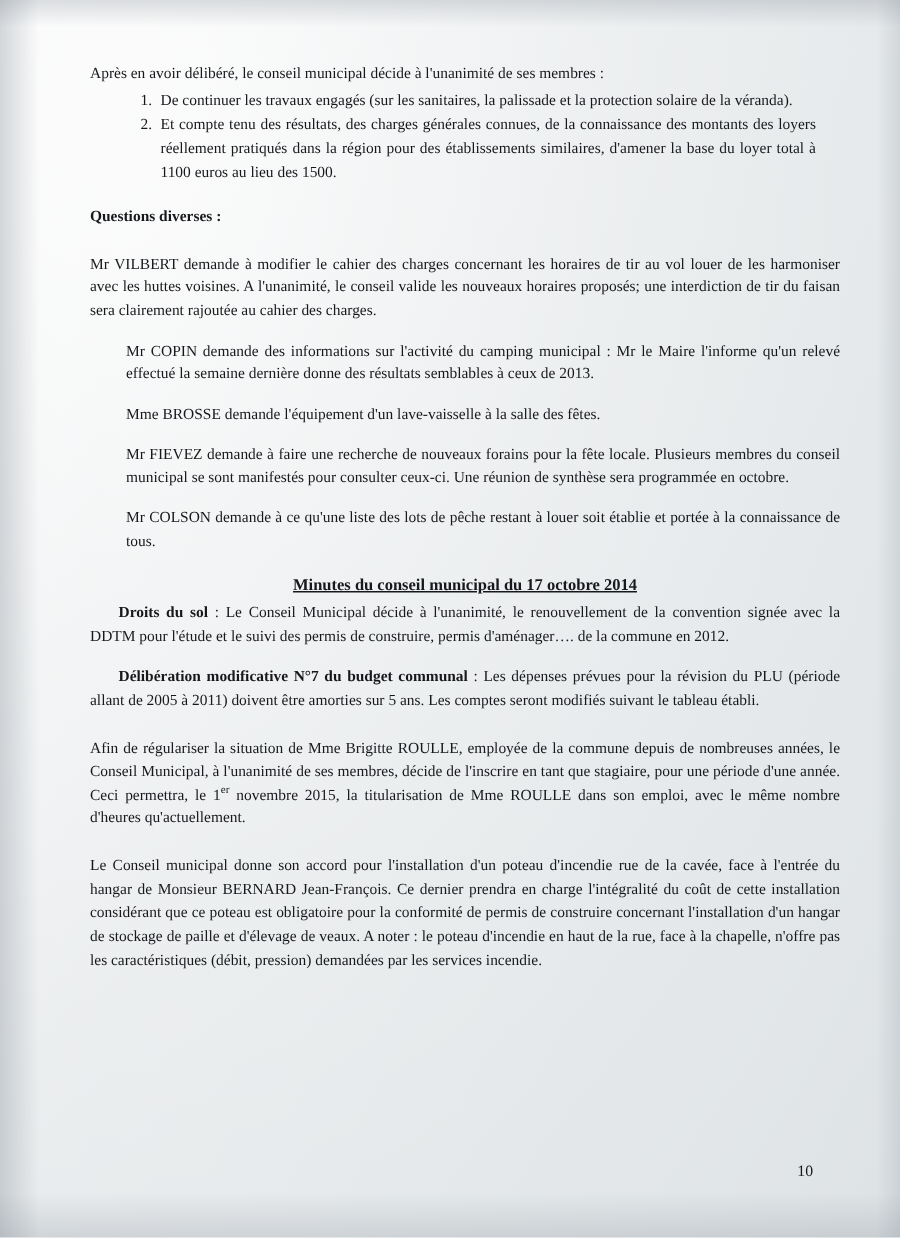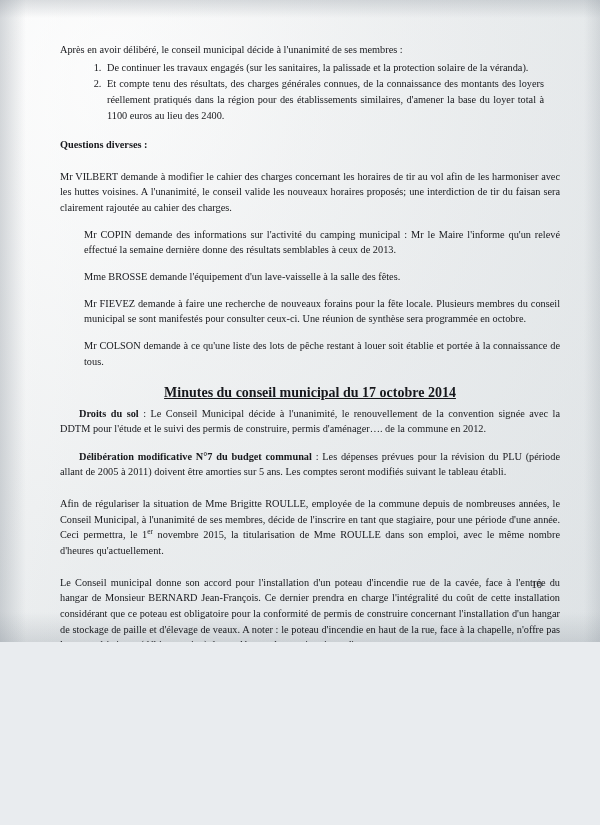--- a/index.html
+++ b/index.html
@@ -9,21 +9,21 @@
   body {
     width: 600px;
     height: 825px;
     background: #e9ecef;
     font-family: "Liberation Serif", serif;
     overflow: hidden;
   }
   .page {
     position: relative;
     width: 600px;
-    height: 642px;
+    height: 825px;
     background: #f2f3f3;
     background-image:
       linear-gradient(115deg, rgba(255,255,255,0.55) 0%, rgba(232,236,238,0.2) 40%, rgba(214,220,224,0.35) 100%),
       radial-gradient(ellipse at 18% 12%, #fbfbfb 0%, #eceeef 55%, #e2e6e8 100%);
     box-sizing: border-box;
     padding: 42px 40px 20px 60px;
     overflow: hidden;
   }
   
   .edge-shadow-left {
@@ -87,30 +87,30 @@
     font-weight: bold;
     margin-top: 14px;
     margin-bottom: 16px;
   }
   .minutes-title {
     text-align: center;
     font-weight: bold;
     text-decoration: underline;
     margin-top: 13px;
     margin-bottom: 2px;
-    font-size: 14px;
+    font-size: 11px;
   }
   .run-in {
     font-weight: bold;
     margin-left: 19px;
   }
   .page-number {
     position: absolute;
     right: 58px;
-    bottom: 52px;
+    bottom: 38px;
     font-size: 10.5px;
     color: #17181c;
     z-index: 2;
   }
   sup {
     font-size: 0.72em;
     vertical-align: super;
     line-height: 0;
   }
   .blk {
@@ -125,27 +125,27 @@
   <div class="edge-shadow-top"></div>
   <div class="edge-shadow-right"></div>
   <div class="edge-shadow-bottom"></div>
 
   <div class="doc-body">
 
     <p class="lead">Après en avoir délibéré, le conseil municipal décide à l'unanimité de ses membres :</p>
 
     <ol class="numlist">
       <li>De continuer les travaux engagés (sur les sanitaires, la palissade et la protection solaire de la véranda).</li>
-      <li>Et compte tenu des résultats, des charges générales connues, de la connaissance des montants des loyers réellement pratiqués dans la région pour des établissements similaires, d'amener la base du loyer total à 1100 euros au lieu des 2400.</li>
+      <li>Et compte tenu des résultats, des charges générales connues, de la connaissance des montants des loyers réellement pratiqués dans la région pour des établissements similaires, d'amener la base du loyer total à 1100 euros au lieu des 1500.</li>
     </ol>
 
 
     <p class="section-head">Questions diverses :</p>
 
-    <p>Mr VILBERT demande à modifier le cahier des charges concernant les horaires de tir au vol afin de les harmoniser avec les huttes voisines. A l'unanimité, le conseil valide les nouveaux horaires proposés; une interdiction de tir du faisan sera clairement rajoutée au cahier des charges.</p>
+    <p>Mr VILBERT demande à modifier le cahier des charges concernant les horaires de tir au vol louer de les harmoniser avec les huttes voisines. A l'unanimité, le conseil valide les nouveaux horaires proposés; une interdiction de tir du faisan sera clairement rajoutée au cahier des charges.</p>
     <p class="p-gap">Mr COPIN demande des informations sur l'activité du camping municipal : Mr le Maire l'informe qu'un relevé effectué la semaine dernière donne des résultats semblables à ceux de 2013.</p>
     <p class="p-gap">Mme BROSSE demande l'équipement d'un lave-vaisselle à la salle des fêtes.</p>
     <p class="p-gap">Mr FIEVEZ demande à faire une recherche de nouveaux forains pour la fête locale. Plusieurs membres du conseil municipal se sont manifestés pour consulter ceux-ci. Une réunion de synthèse sera programmée en octobre.</p>
     <p class="p-gap">Mr COLSON demande à ce qu'une liste des lots de pêche restant à louer soit établie et portée à la connaissance de tous.</p>
 
     <p class="minutes-title">Minutes du conseil municipal du 17 octobre 2014</p>
 
     <p><span class="run-in">Droits du sol</span><span> : Le Conseil Municipal décide à l'unanimité, le renouvellement de la convention signée avec la DDTM pour l'étude et le suivi des permis de construire, permis d'aménager…. de la commune en 2012.</span></p>
 
     <p class="blk"><span class="run-in">Délibération modificative N°7 du budget communal</span><span> : Les dépenses prévues pour la révision du PLU (période allant de 2005 à 2011) doivent être amorties sur 5 ans. Les comptes seront modifiés suivant le tableau établi.</span></p>

